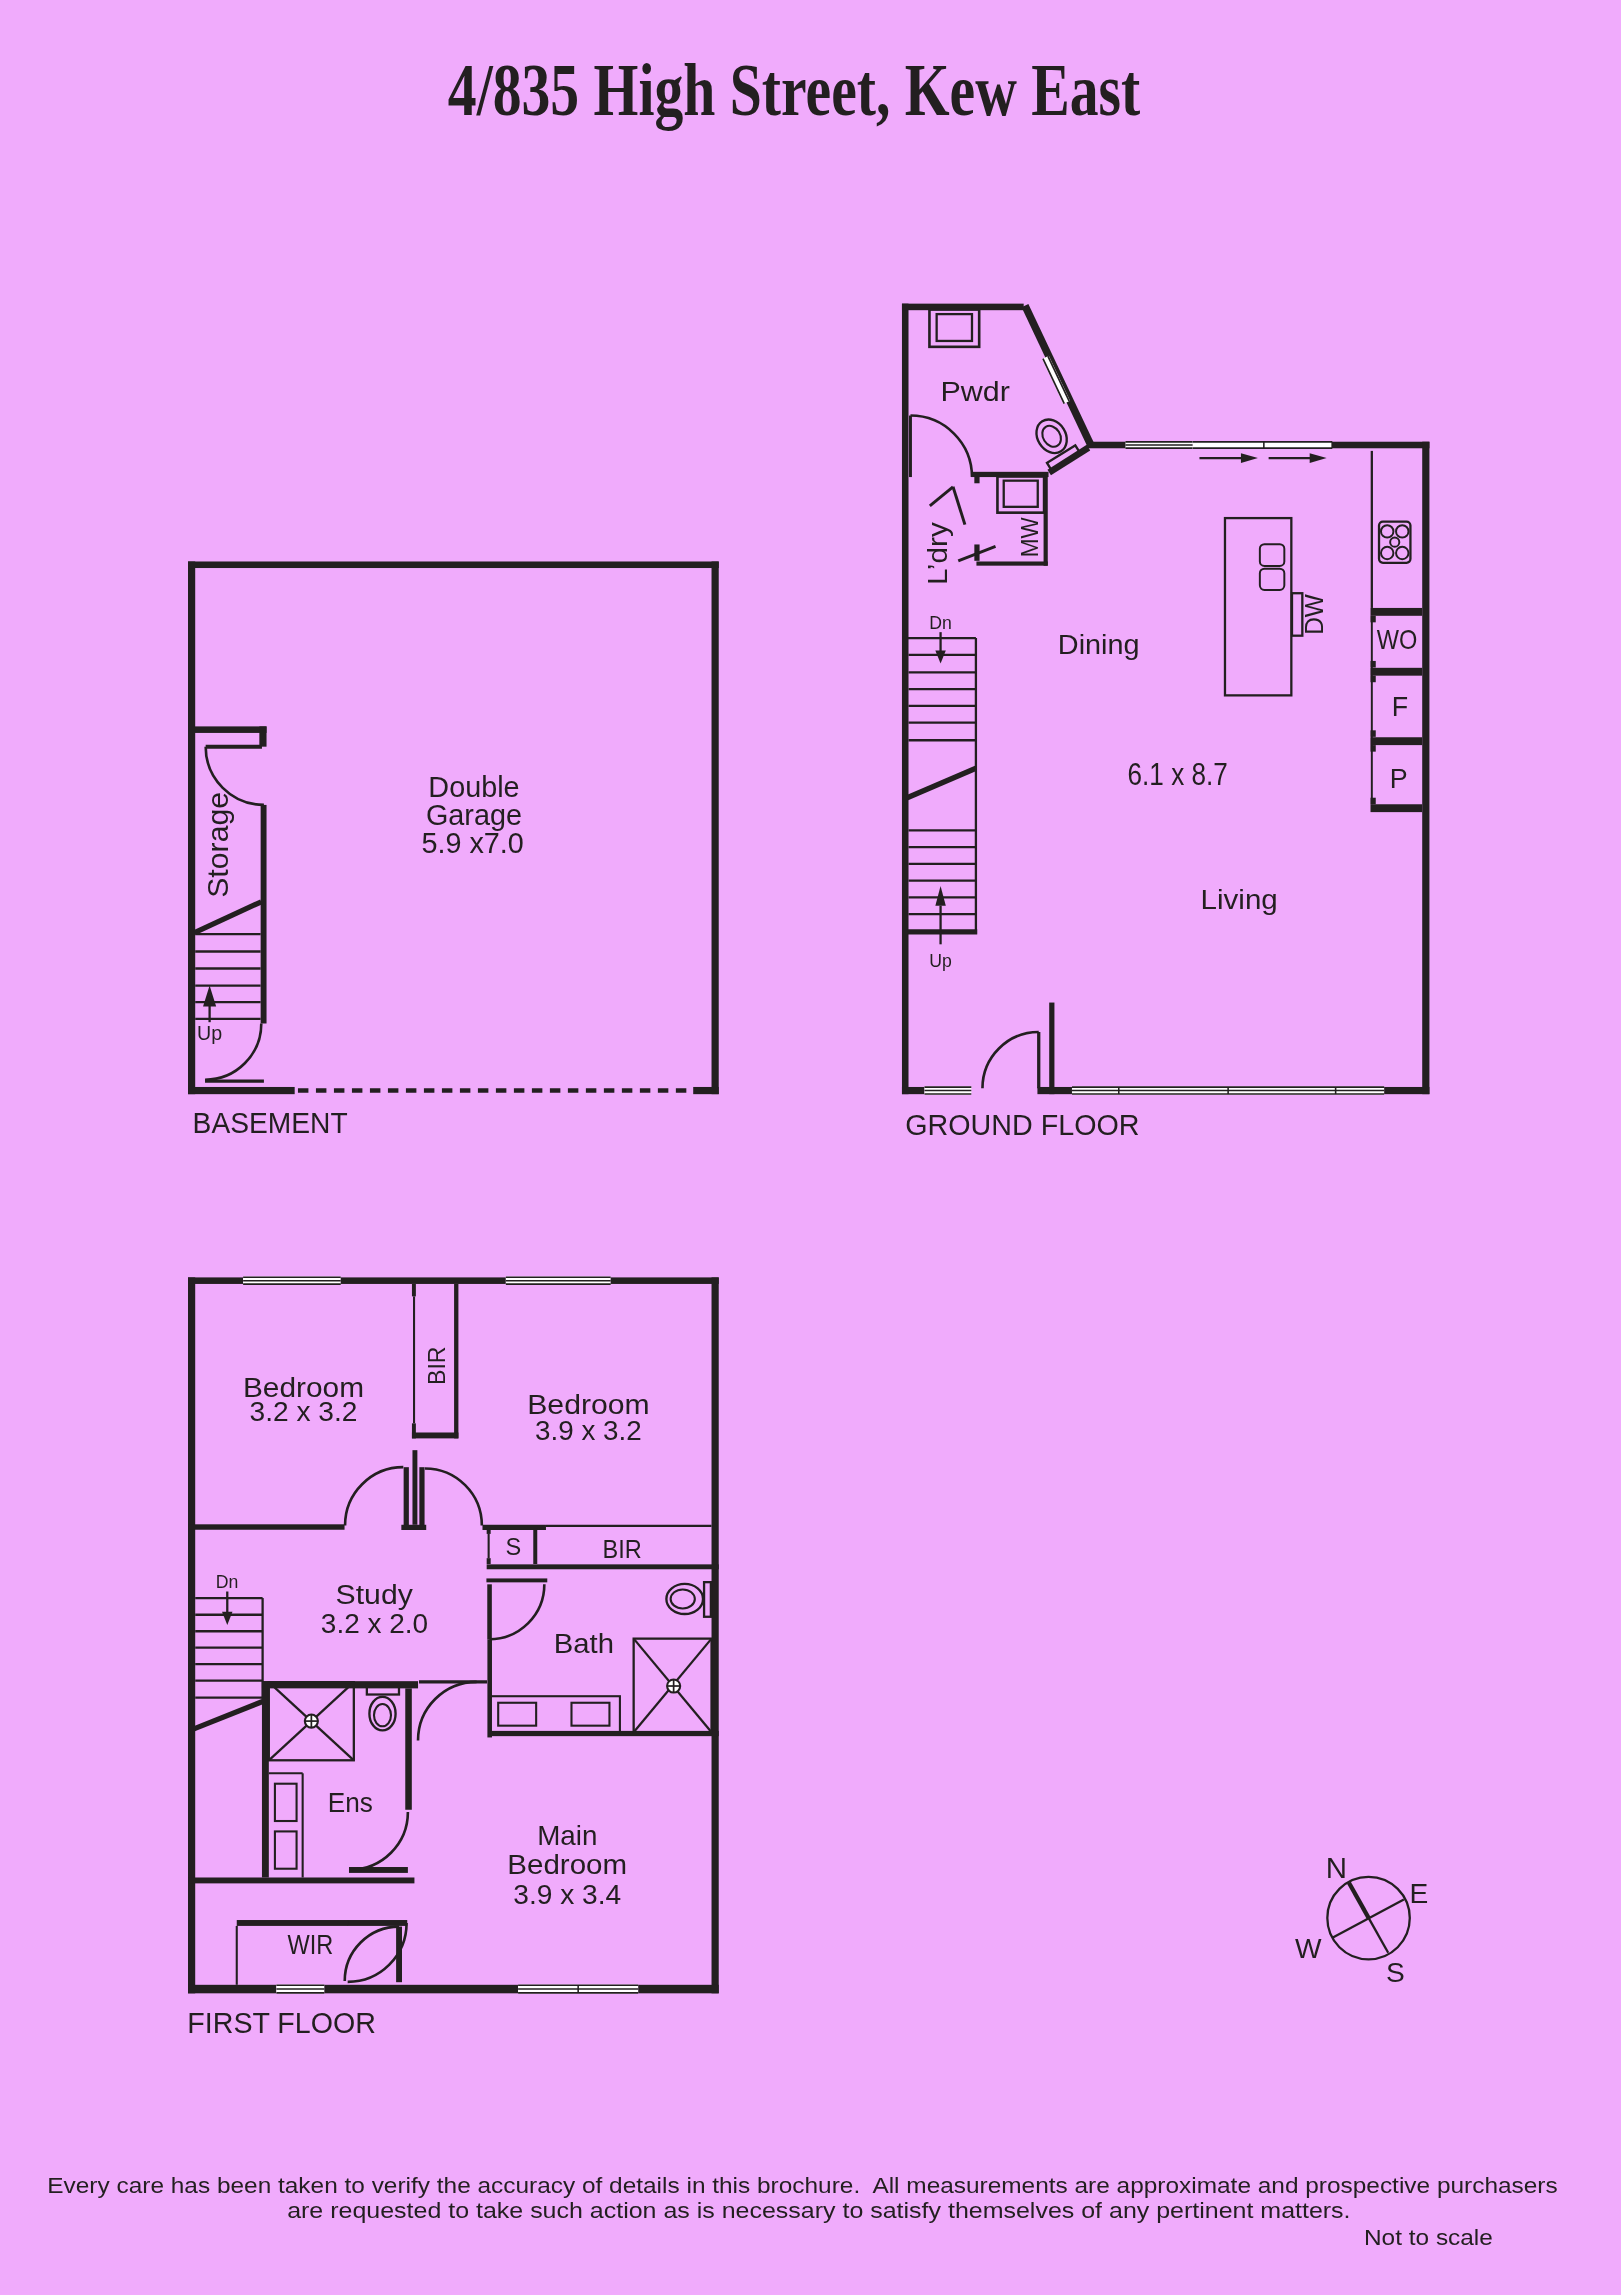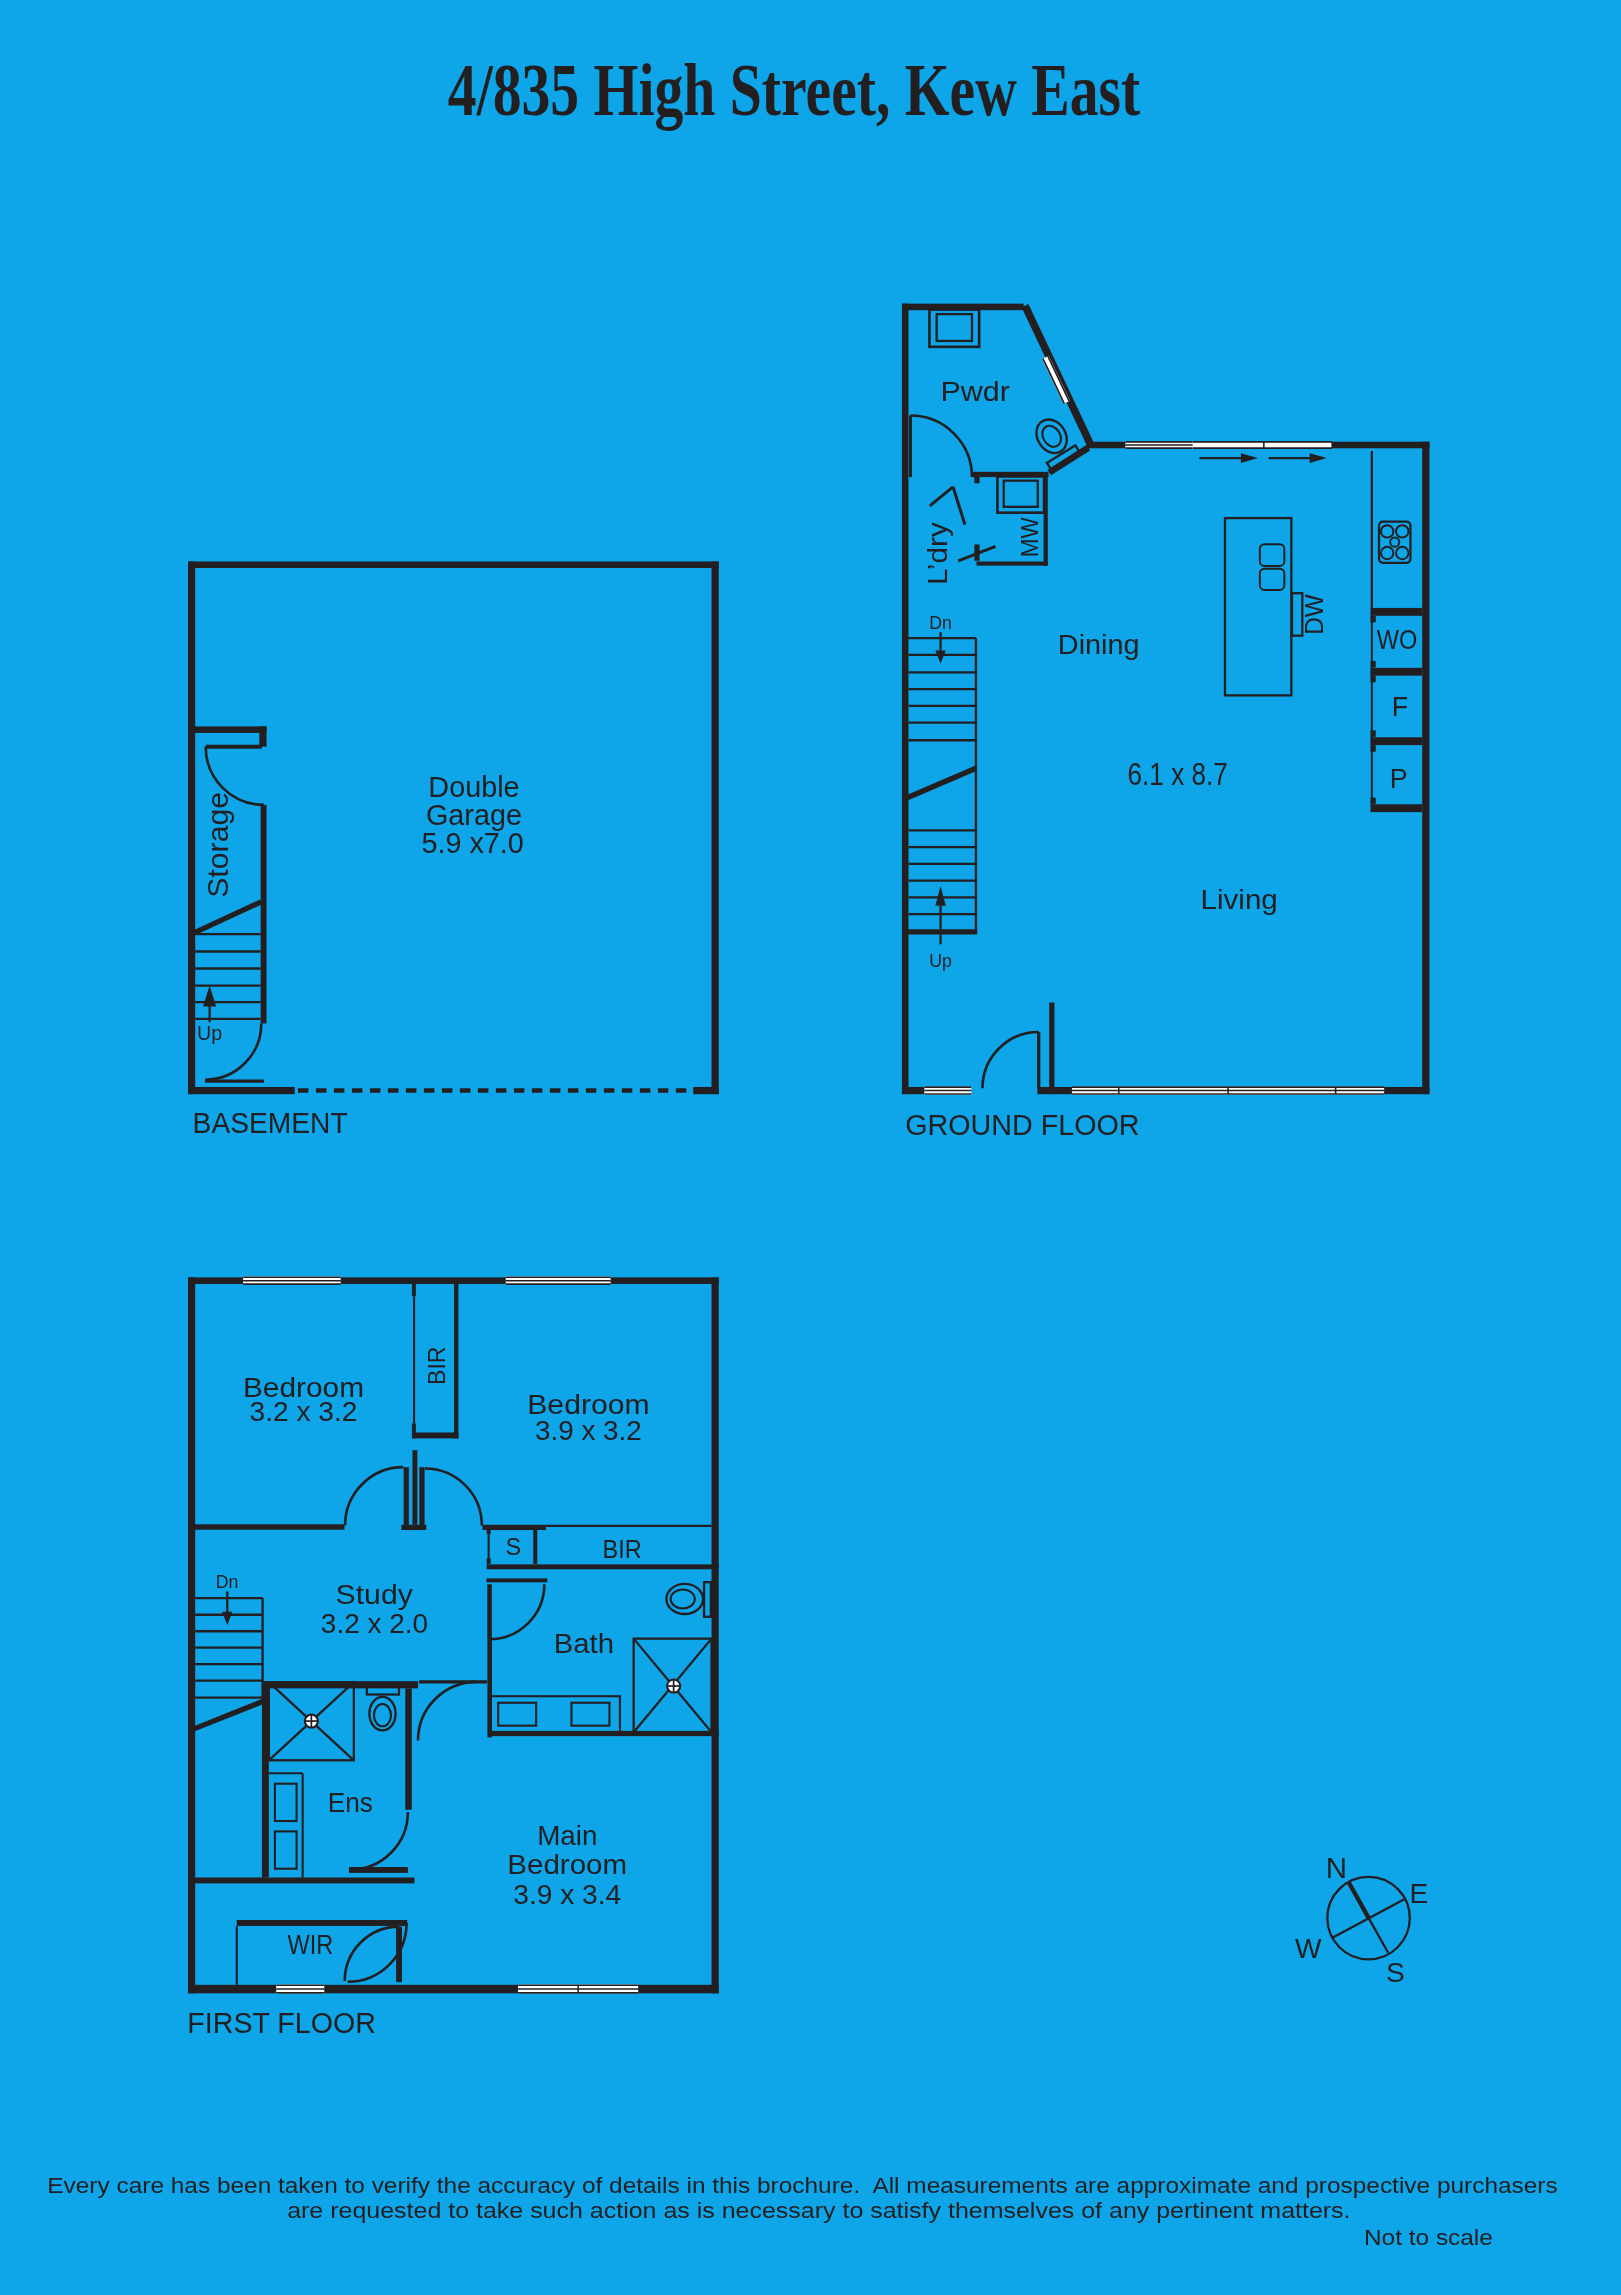--- a/index.html
+++ b/index.html
@@ -1,16 +1,16 @@
 <!DOCTYPE html>
 <html style="font-size:10.5px"><head>
 <meta charset="utf-8">
 <style>
 html,body{margin:0;padding:0;background:#ffffff;}
-#page{position:relative;width:1622px;height:2295px;background:#0ea5e9;overflow:hidden;}
+#page{position:relative;width:1622px;height:2295px;background:#f0abfc;overflow:hidden;}
 svg{will-change:transform;}
 </style>
 </head>
 <body>
 <div id="page">
 <svg width="1622" height="2295" viewBox="0 0 2478 3507">
 
 <g>
         <text x="684" y="176" font-family="Liberation Serif, sans-serif" font-size="112" text-anchor="start" font-weight="bold" textLength="1058" lengthAdjust="spacingAndGlyphs" fill="#231f20">4/835 High Street, Kew East</text>
       </g>

